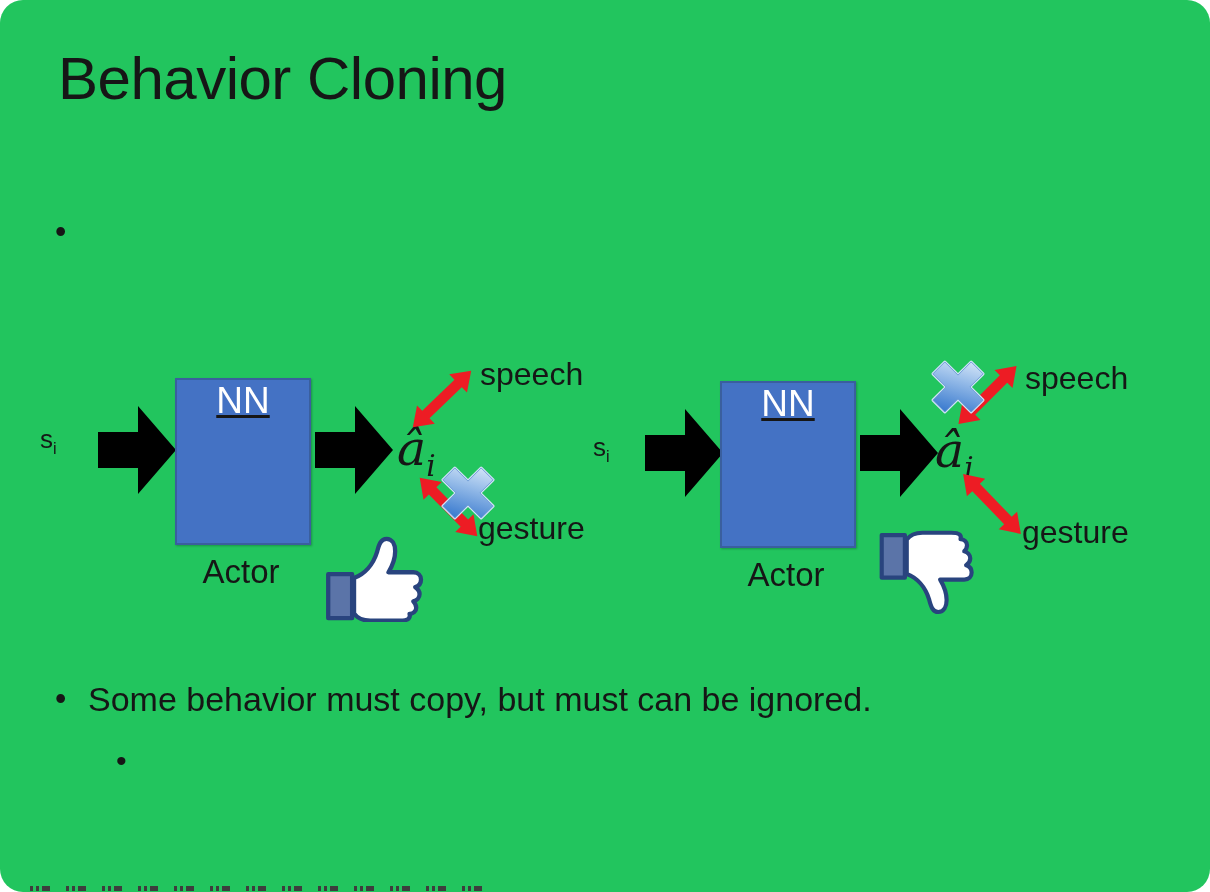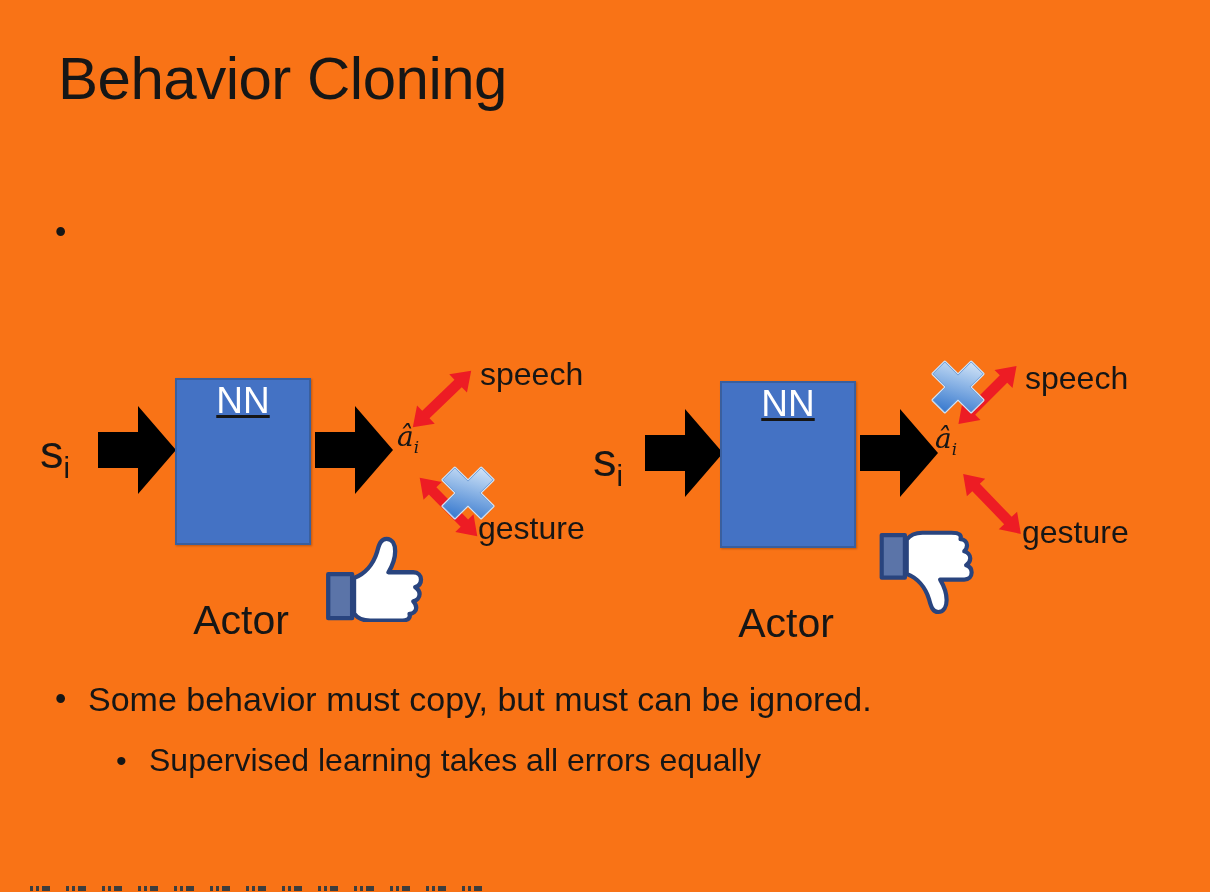--- a/index.html
+++ b/index.html
@@ -1,49 +1,49 @@
 <!DOCTYPE html>
 <html style="--text: #161616; --nn-box-fill: #4472C4; --nn-box-border: #3A5F9E; --arrow-black: #000000; --arrow-red: #ED1C24; --cross-blue: #4A86D8; --thumb-outline: #29447E; --thumb-cuff: #5B74A8;"><head>
 <meta charset="utf-8">
 <style>
   html,body{margin:0;padding:0;background:#fff;}
   .slide{
-    position:relative;width:1210px;height:892px;background:#f97316;overflow:hidden;
-    font-family:"Liberation Sans",sans-serif;color:var(--text,#161616);
+    position:relative;width:1210px;height:892px;background:#22c55e;overflow:hidden;
+    font-family:"Liberation Sans",sans-serif;color:var(--text,#161616);border-radius:23px;
   }
   .title{
     position:absolute;left:58px;top:44px;font-size:60px;font-weight:400;
     letter-spacing:-0.5px;color:var(--text,#161616);white-space:nowrap;
   }
   .bullet-row{position:absolute;display:flex;align-items:flex-start;}
   .bullet-row .marker{flex:0 0 33px;font-size:0.95em;}
   .b1{left:55px;top:206px;font-size:34px;line-height:52px;width:1080px;}
   .b2{left:55px;top:676px;font-size:34px;line-height:46px;width:1120px;}
   .b2sub{left:116px;top:738px;font-size:32px;line-height:44px;width:1000px;}
   .btext{white-space:pre-line;}
 
   .diagram{position:absolute;width:600px;height:300px;}
   .diagram-left{left:30px;top:350px;}
   .diagram-right{left:585px;top:350px;}
 
-  .io-label{position:absolute;font-size:47px;white-space:nowrap;}
+  .io-label{position:absolute;font-size:26px;white-space:nowrap;}
   .io-label sub{font-size:0.62em;line-height:0;}
   .out-label{position:absolute;font-family:"DejaVu Serif",serif;font-style:italic;
-    font-size:28px;white-space:nowrap;}
+    font-size:49px;white-space:nowrap;}
   .out-label sub{font-size:0.6em;line-height:0;}
 
   .nn-box{
     position:absolute;width:132px;height:163px;
     background:var(--nn-box-fill,#4472C4);
     border:2px solid var(--nn-box-border,#3A5F9E);
     box-shadow:1px 1px 2px rgba(0,0,0,0.25);
     display:flex;align-items:flex-start;justify-content:center;text-decoration:underline;
   }
   .nn-box .nn-text{color:#fff;font-size:37px;}
-  .actor-caption{position:absolute;width:136px;text-align:center;font-size:41px;margin-top:44px;}
+  .actor-caption{position:absolute;width:136px;text-align:center;font-size:33px;}
 
   .blk-arrow{position:absolute;width:78px;height:100px;}
   .red-arrow{position:absolute;height:30px;}
   .cross{position:absolute;}
   .thumb{position:absolute;}
   .speech-label,.gesture-label{position:absolute;font-size:32px;white-space:nowrap;}
 
   .cutoff-row{
     position:absolute;left:30px;top:886px;width:462px;height:5px;
     background:repeating-linear-gradient(90deg,
@@ -167,18 +167,17 @@
     </svg>
   </div>
 
   <div class="bullet-row b2">
     <span class="marker">•</span>
     <span class="btext">Some behavior must copy, but must can be ignored.</span>
   </div>
 
   <div class="bullet-row b2sub">
     <span class="marker">•</span>
-    <span class="btext">Supervised learning takes all errors equally</span>
   </div>
 
   <div class="cutoff-row"></div>
 
 </div>
 
 </body></html>

